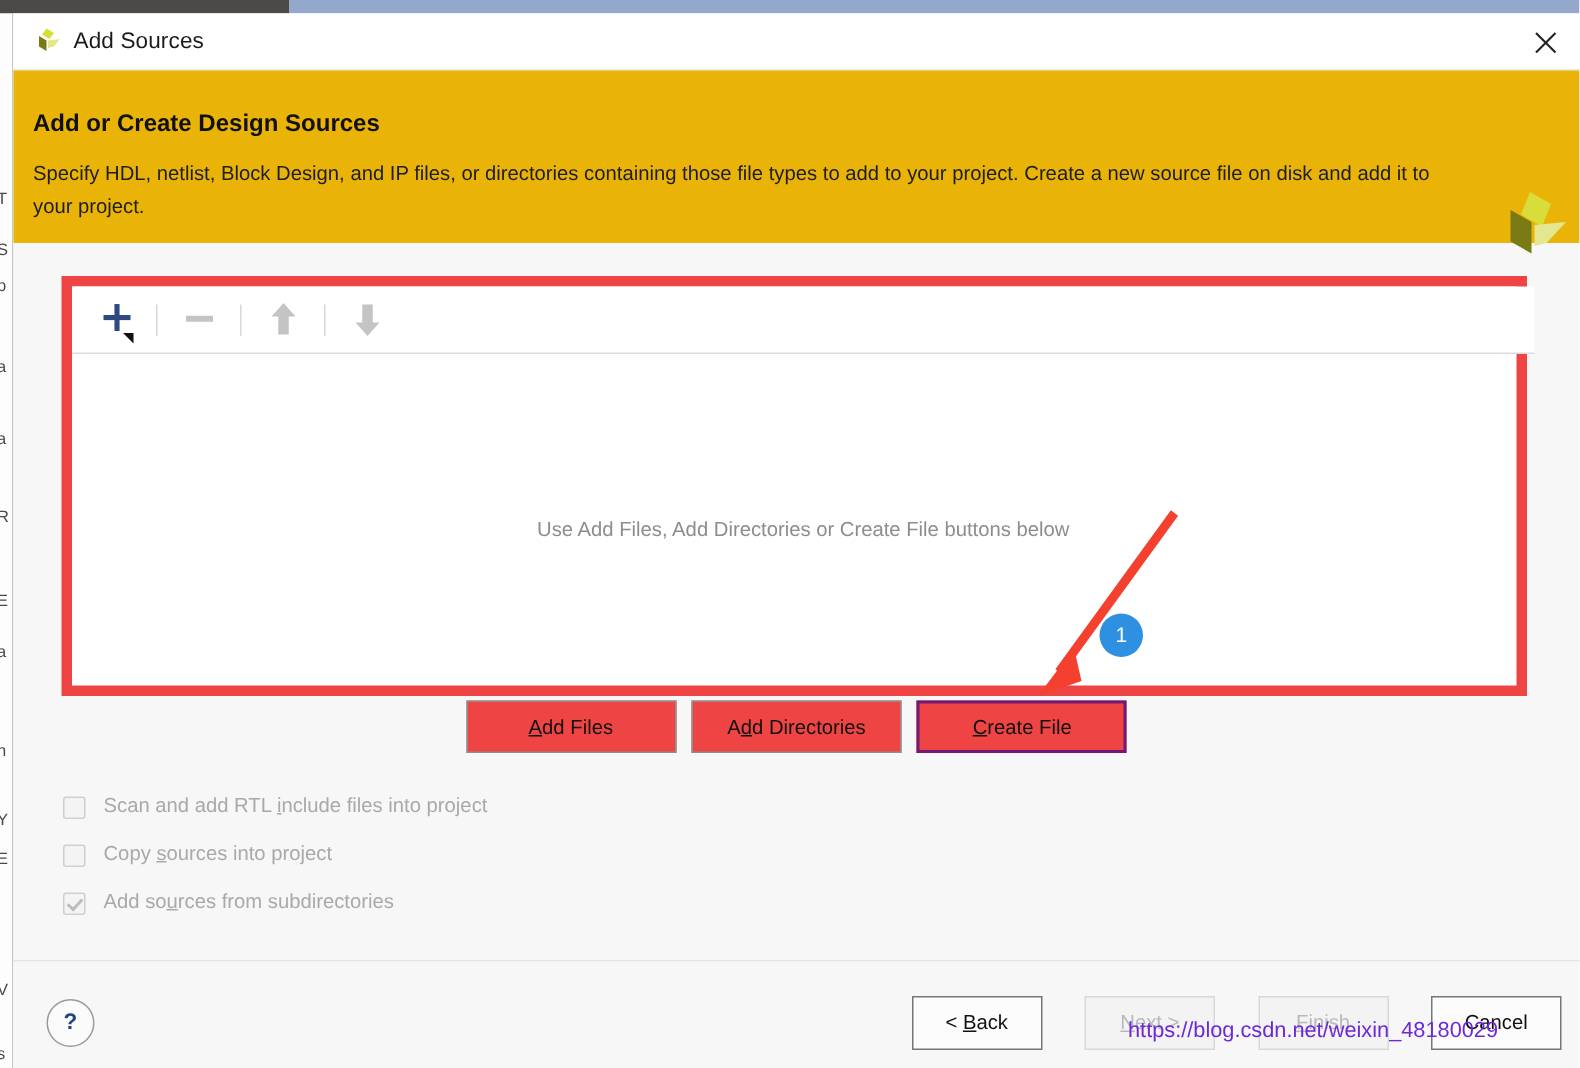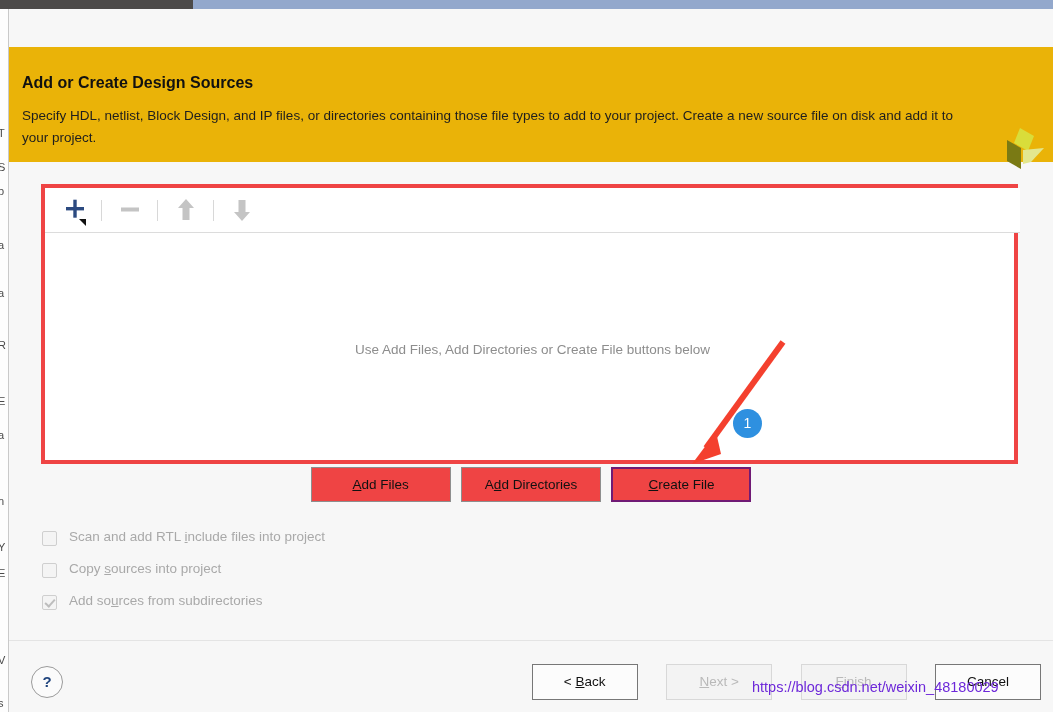--- a/index.html
+++ b/index.html
@@ -117,21 +117,21 @@
   }
 
   
   #list-panel {
     position: absolute;
     left: 32px; top: 175px;
     width: 977px;
     height: 280px;
     box-sizing: border-box;
     background: #ffffff;
-    border: 4px solid #ef4444;
+    border: 7px solid #ef4444;
   }
   #list-toolbar {
     position: absolute;
     left: 0; top: 0;
     width: 975px; height: 45px;
     box-sizing: border-box;
     border-bottom: 1px solid #dcdcdc;
     background: #ffffff;
   }
   .tb-btn {
@@ -255,21 +255,21 @@
     text-align: center;
     cursor: pointer;
   }
   #nav-buttons {
     position: absolute;
     right: 12px; top: 23px;
   }
   .nav-btn {
     display: inline-block;
     box-sizing: border-box;
-    width: 106px; height: 36px;
+    width: 87px; height: 36px;
     line-height: 34px;
     margin-left: 24px;
     text-align: center;
     font-size: 13.5px;
     background: #fcfcfc;
     border: 1px solid #777777;
     color: #111;
     cursor: pointer;
     vertical-align: top;
   }
@@ -325,20 +325,36 @@
   <span class="frag" style="top:532px">Y</span>
   <span class="frag" style="top:558px">E</span>
   <span class="frag" style="top:600px">l</span>
   <span class="frag" style="top:645px">V</span>
   <span class="frag" style="top:688px">s</span>
 </div>
 <div id="desktop-left-edge"></div>
 
 <div id="dialog">
 
+  <div id="titlebar">
+    <span id="app-icon">
+      <svg width="20" height="18" viewBox="0 0 20 18">
+        <polygon points="9,0 14,3 11,7 6,4" fill="#d9dd3a"></polygon>
+        <polygon points="4,5 9,8 9,15 4,12" fill="#7a7a14"></polygon>
+        <polygon points="10,8 18,7 14,12 10,13" fill="#e3e78e"></polygon>
+      </svg>
+    </span>
+    <span id="title-text">Add Sources</span>
+    <div id="close-button">
+      <svg width="15" height="15" viewBox="0 0 15 15">
+        <line x1="1" y1="1" x2="14" y2="14" stroke="#222" stroke-width="1.4"></line>
+        <line x1="14" y1="1" x2="1" y2="14" stroke="#222" stroke-width="1.4"></line>
+      </svg>
+    </div>
+  </div>
 
   <div id="header">
     <div id="header-title">Add or Create Design Sources</div>
     <div id="header-desc">Specify HDL, netlist, Block Design, and IP files, or directories containing those file types to add to your project. Create a new source file on disk and add it to your project.</div>
     <span id="vendor-logo">
       <svg width="48" height="46" viewBox="0 0 48 46">
         <polygon points="22,1 36,9 30,24 16,16" fill="#d9dd3a"></polygon>
         <polygon points="9,13 23,21 23,42 9,34" fill="#7a7a14"></polygon>
         <polygon points="25,23 46,21 33,35 25,37" fill="#e3e78e"></polygon>
       </svg>

